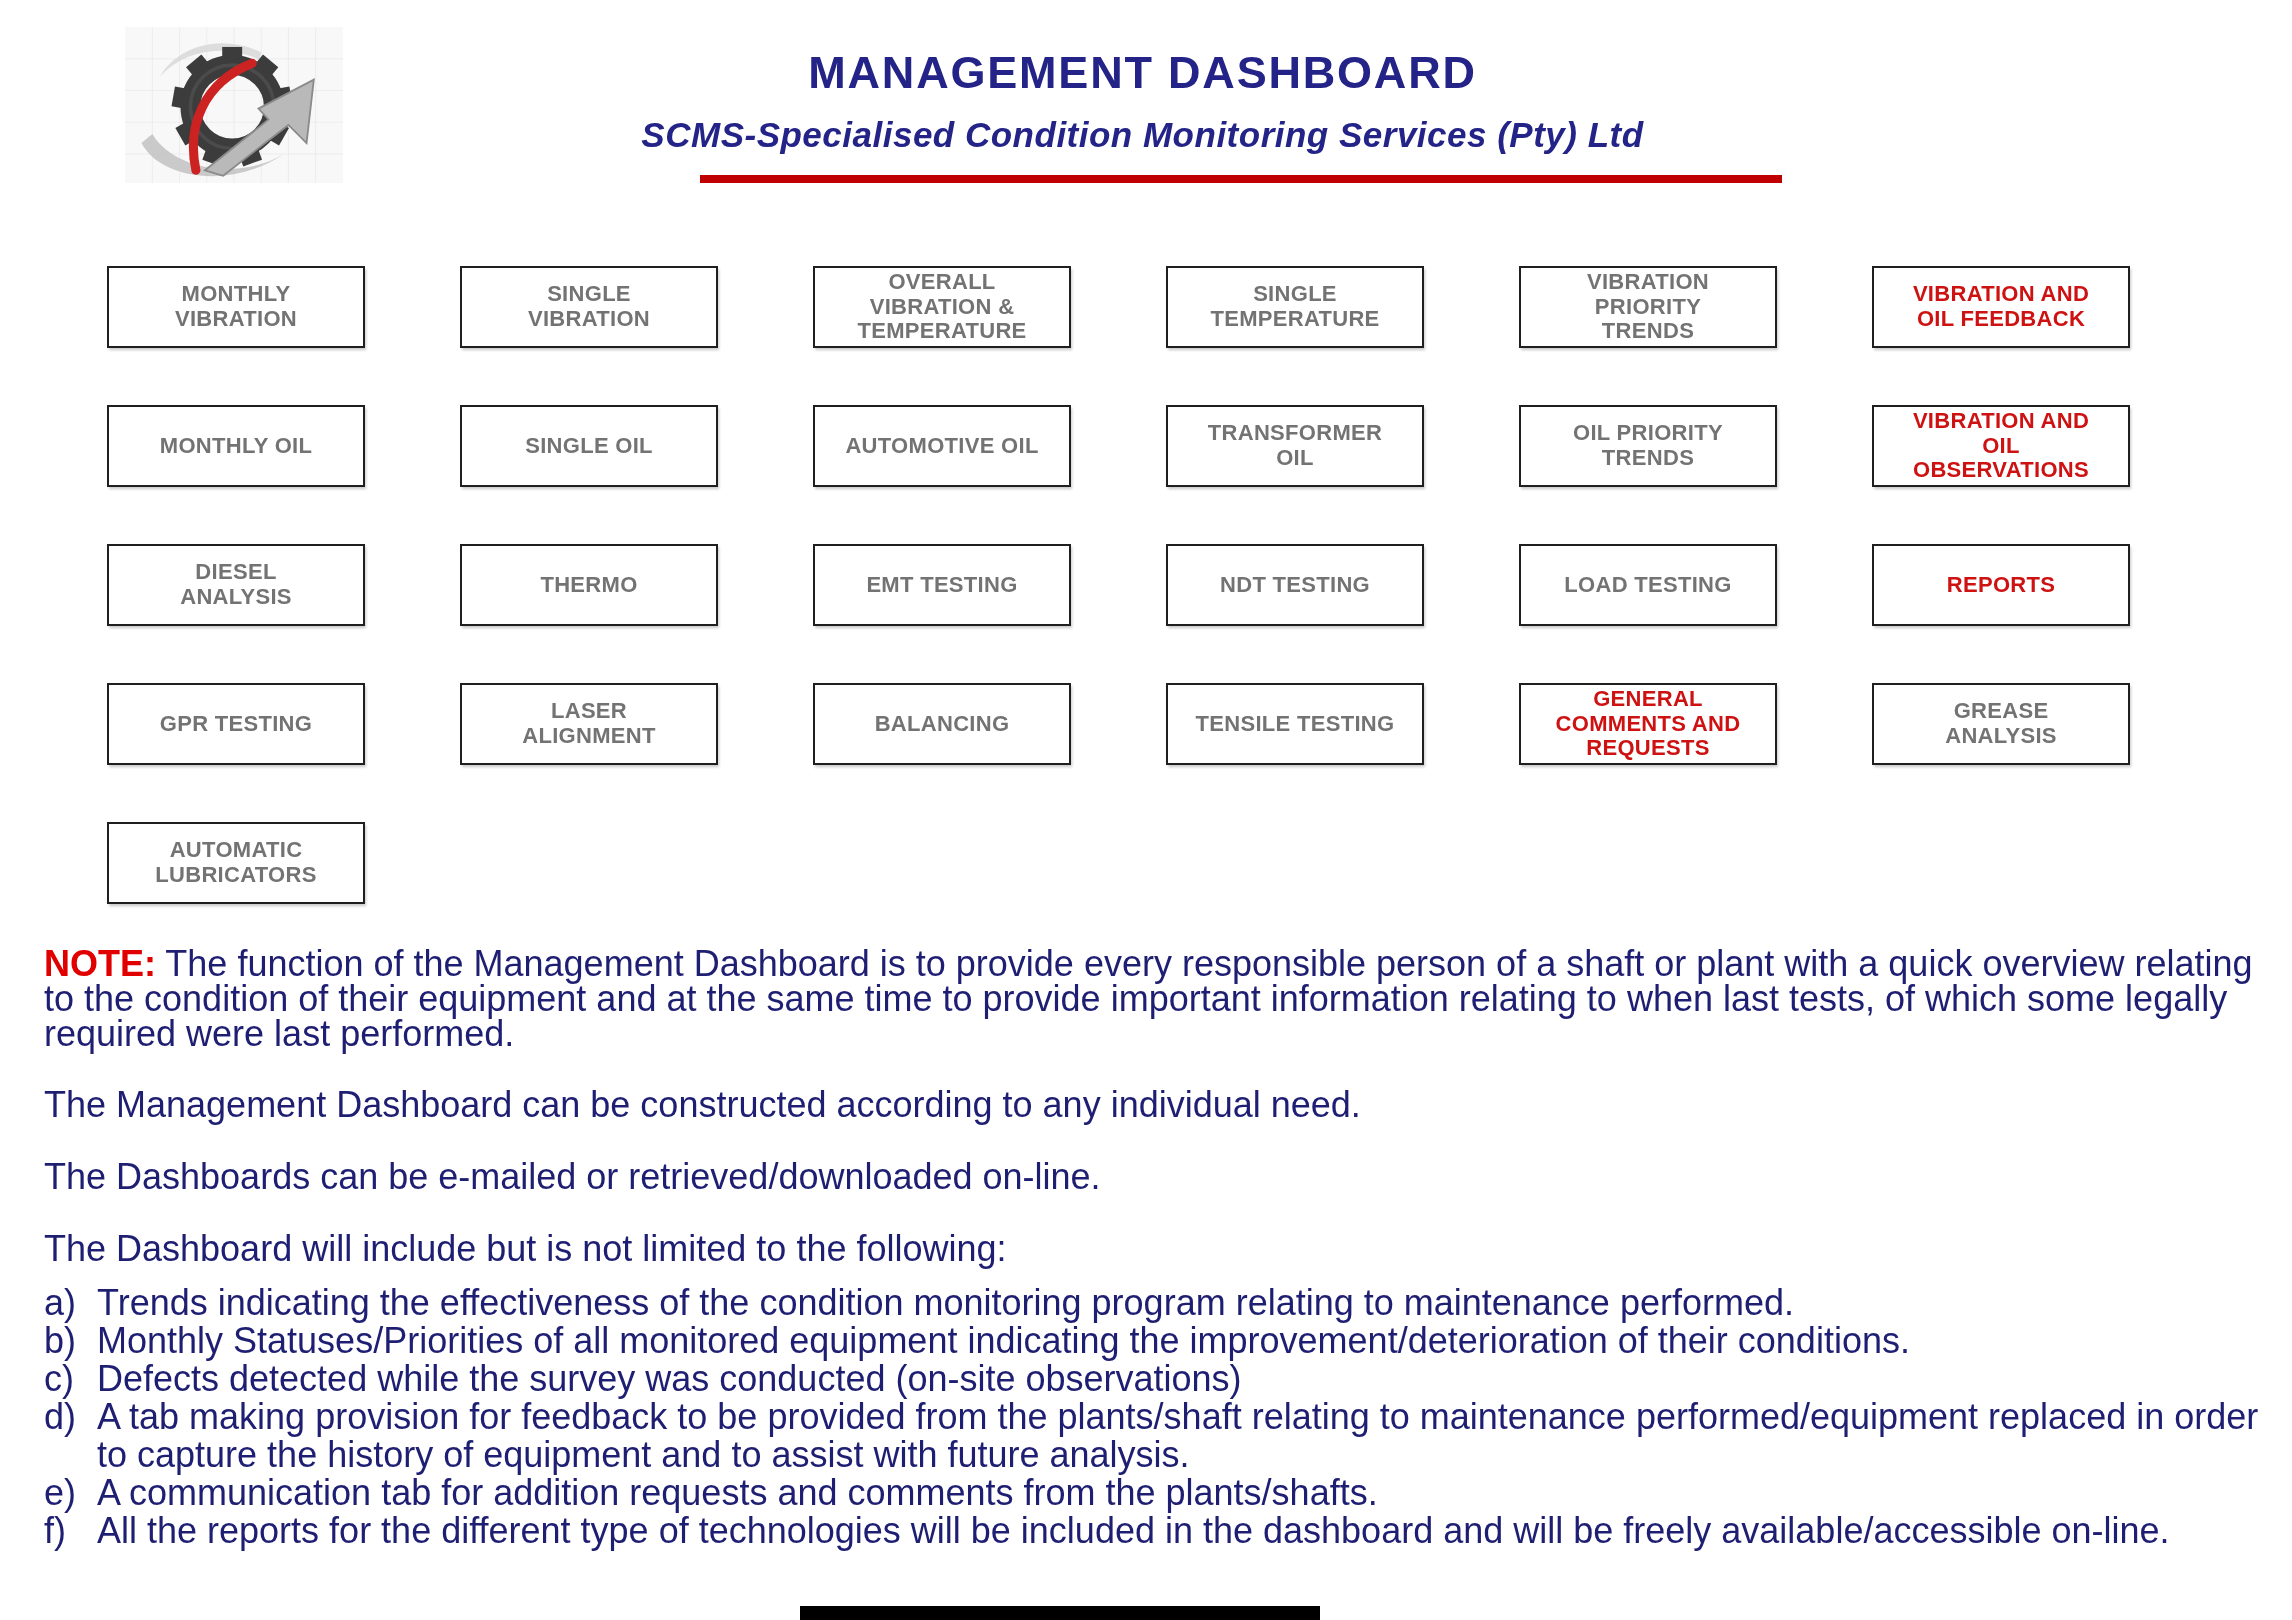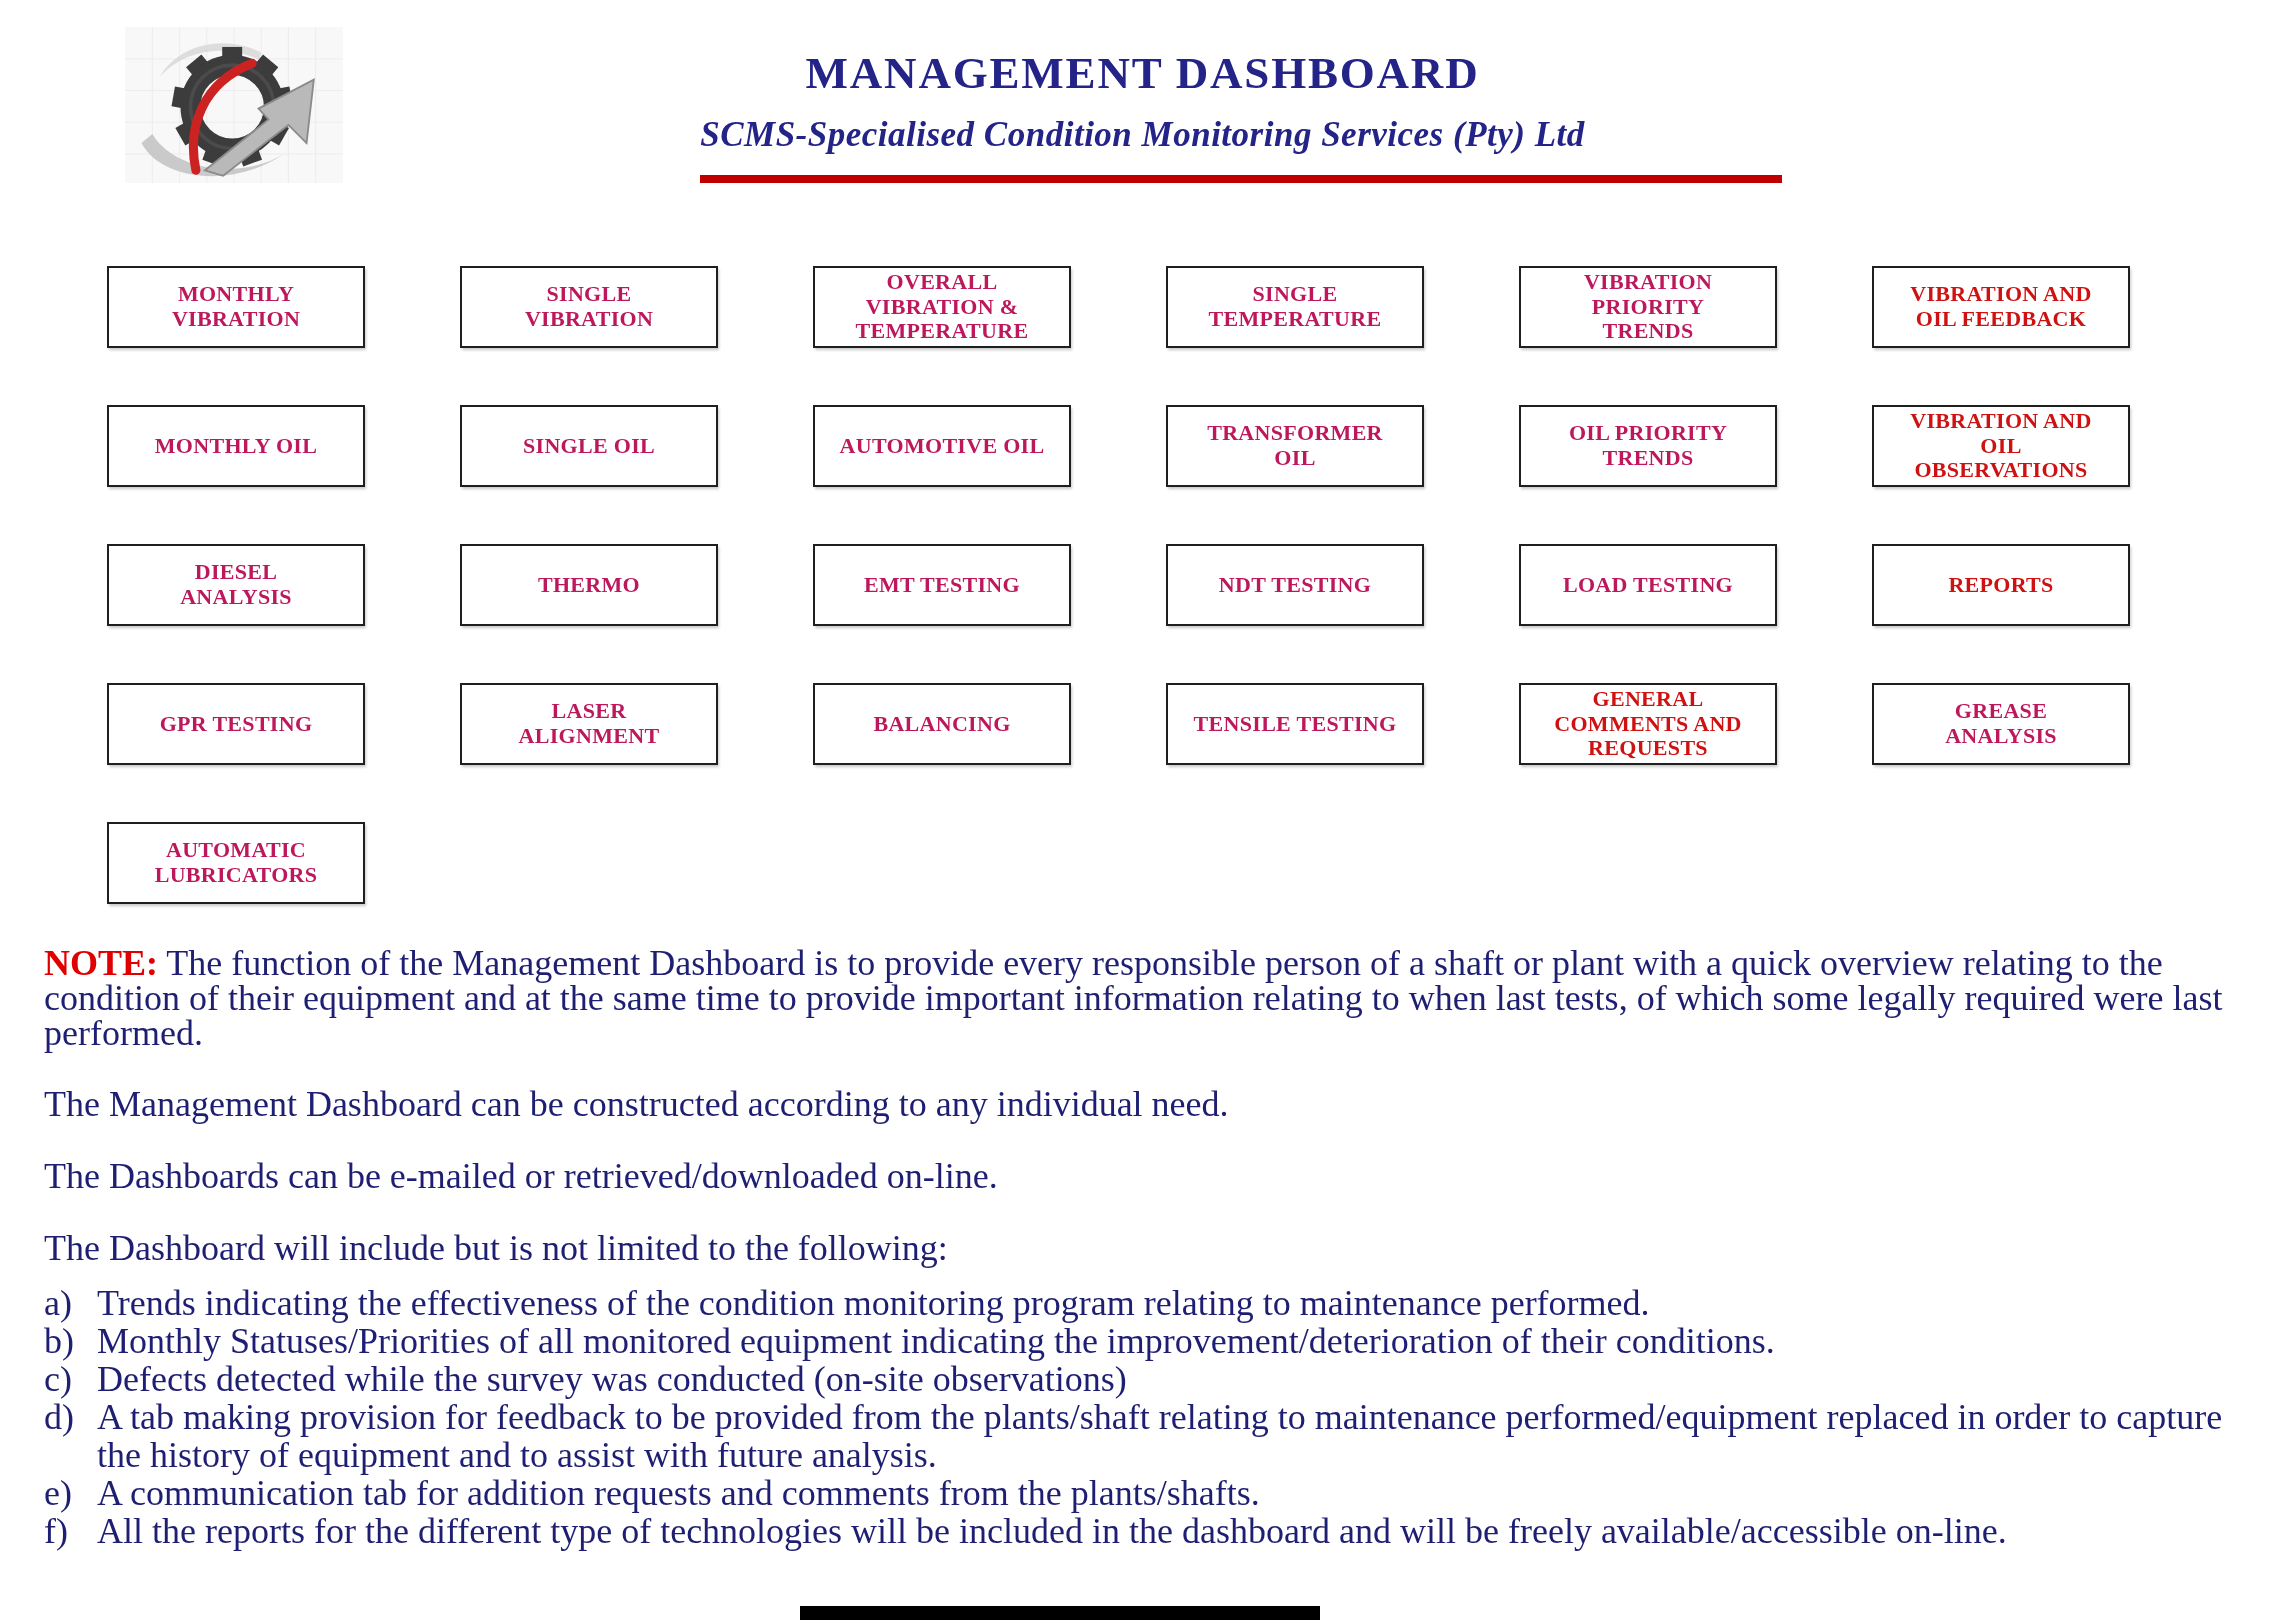--- a/index.html
+++ b/index.html
@@ -1,19 +1,19 @@
 <!DOCTYPE html>
 <html style="font-size:14.5px"><head>
 <meta charset="utf-8">
 <style>
   * { margin:0; padding:0; box-sizing:border-box; }
   html,body { background:#ffffff; }
   .page {
     position:relative; width:2285px; height:1620px; background:#ffffff;
-    font-family:Liberation Serif, serif; overflow:hidden;
+    font-family:Liberation Sans, sans-serif; overflow:hidden;
   }
   
   .logo {
     position:absolute; left:125px; top:27px; width:218px; height:156px;
   }
   .page-title {
     position:absolute; top:47px; left:0; width:100%; text-align:center;
     font-size:45px; font-weight:bold; letter-spacing:1.8px; color:#232388;
   }
   .page-subtitle {
@@ -31,21 +31,21 @@
     display:grid; grid-template-columns:repeat(6,258px);
     grid-auto-rows:82px; column-gap:95px; row-gap:57px;
   }
   .btn {
     height:100%; background:#ffffff; border:2.7px solid #1f1f1f;
     box-shadow:1.8px 2.7px 2.7px rgba(0,0,0,0.22);
     display:flex; align-items:center; justify-content:center;
     text-align:center; padding:1.8px 5.5px; cursor:pointer;
   }
   .btn span {
-    font-size:22px; font-weight:bold; line-height:1.12; color:#be185d;
+    font-size:22px; font-weight:bold; line-height:1.12; color:#737373;
     white-space:pre-line; letter-spacing:0.3px;
   }
   .btn.accent span { color:#CE1212; }
   
   .textblock {
     position:absolute; left:44px; top:946px; width:2217px;
     color:#1E1E73; font-size:36px; line-height:35px;
   }
   .note-para { margin-bottom:36px; }
   .note-label { color:#E00000; font-weight:bold; }

